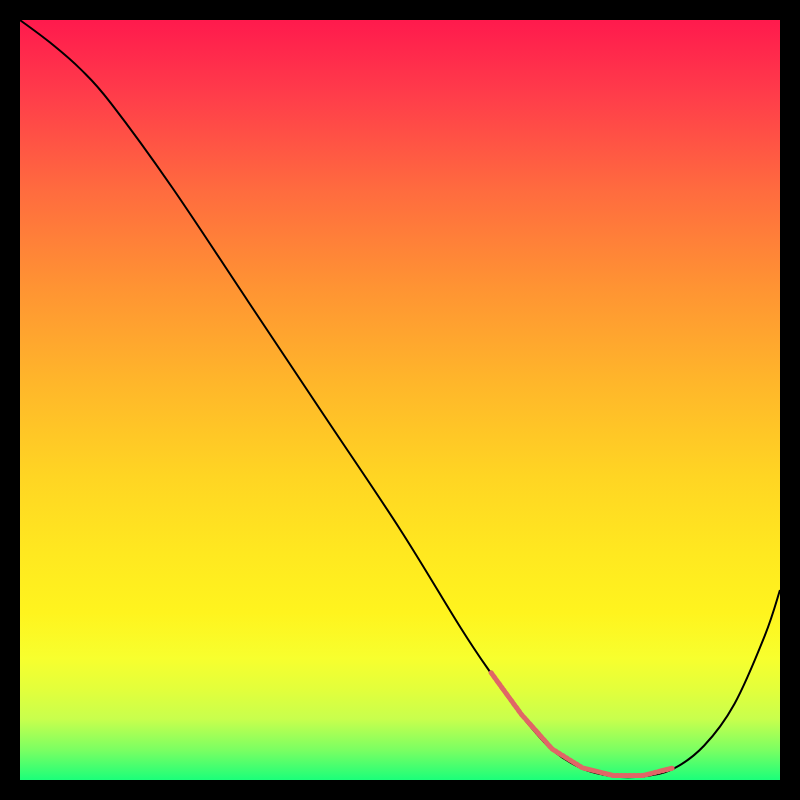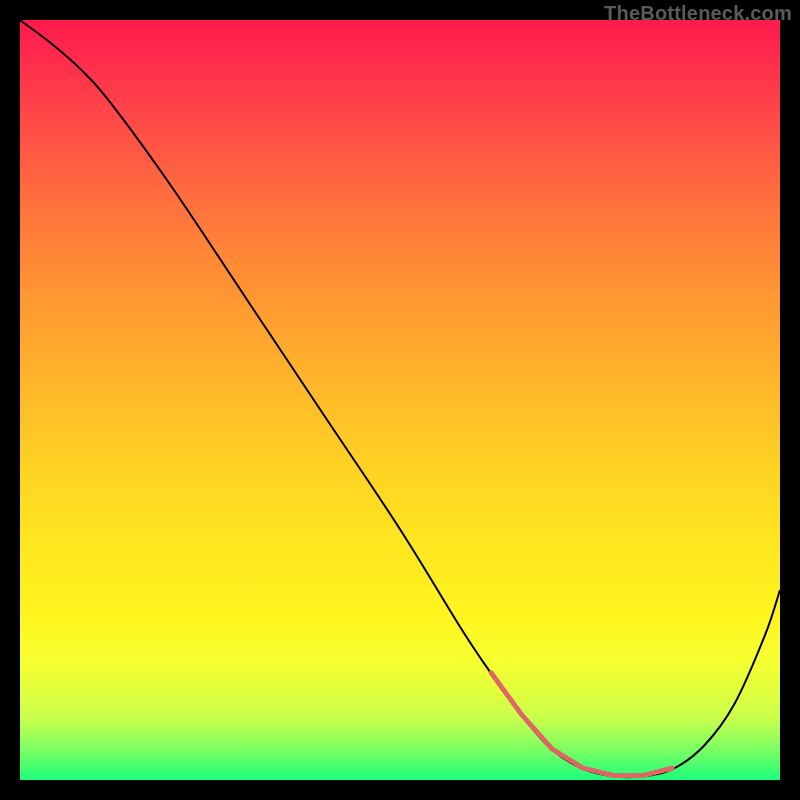--- a/index.html
+++ b/index.html
@@ -61,21 +61,20 @@
     width: 100%;
     height: 100%;
     overflow: visible;
   }
 </style>
 </head>
 <body>
 
 <div class="frame">
 
-  <div class="watermark">TheBottleneck.com</div>
 
   <div class="plot-wrap">
     <div class="gradient"></div>
 
     <svg class="curve" viewBox="0 0 100 100" preserveAspectRatio="none">
       <path fill="none" stroke="#000" stroke-width="0.35" vector-effect="non-scaling-stroke" style="stroke-width:2px" d="M 0 0 C 0.72 0.54, 2.56 1.83, 4 3 C 5.4399999999999995 4.17, 6.5600000000000005 5.0600000000000005, 8 6.5 C 9.44 7.9399999999999995, 9.84 8.21, 12 11 C 14.16 13.79, 16.76 17.32, 20 22 C 23.24 26.68, 26.4 31.6, 30 37 C 33.6 42.4, 36.4 46.6, 40 52 C 43.6 57.4, 46.76 61.96, 50 67 C 53.24 72.04, 55.84 76.58, 58 80 C 60.16 83.42, 60.56 83.93, 62 86 C 63.44 88.07, 64.56 89.7, 66 91.5 C 67.44 93.3, 68.56 94.74, 70 96 C 71.44 97.26, 72.56 97.87, 74 98.5 C 75.44 99.13, 76.56 99.32, 78 99.5 C 79.44 99.68, 80.56 99.68, 82 99.5 C 83.44 99.32, 84.56 99.22, 86 98.5 C 87.44 97.78, 88.56 97.03, 90 95.5 C 91.44 93.97, 92.56 92.61, 94 90 C 95.44 87.39, 96.92 83.7, 98 81 C 99.08 78.3, 99.64 76.08, 100 75"></path>
       <path fill="none" stroke="#e06666" stroke-width="0.6" stroke-linecap="round" vector-effect="non-scaling-stroke" style="stroke-width:5px" stroke-dasharray="2.2 2.0" d="M 62 85.9 L 66 91.4 L 70 95.9 L 74 98.4 L 78 99.4 L 82 99.4 L 86 98.4"></path>
     </svg>
   </div>
 

